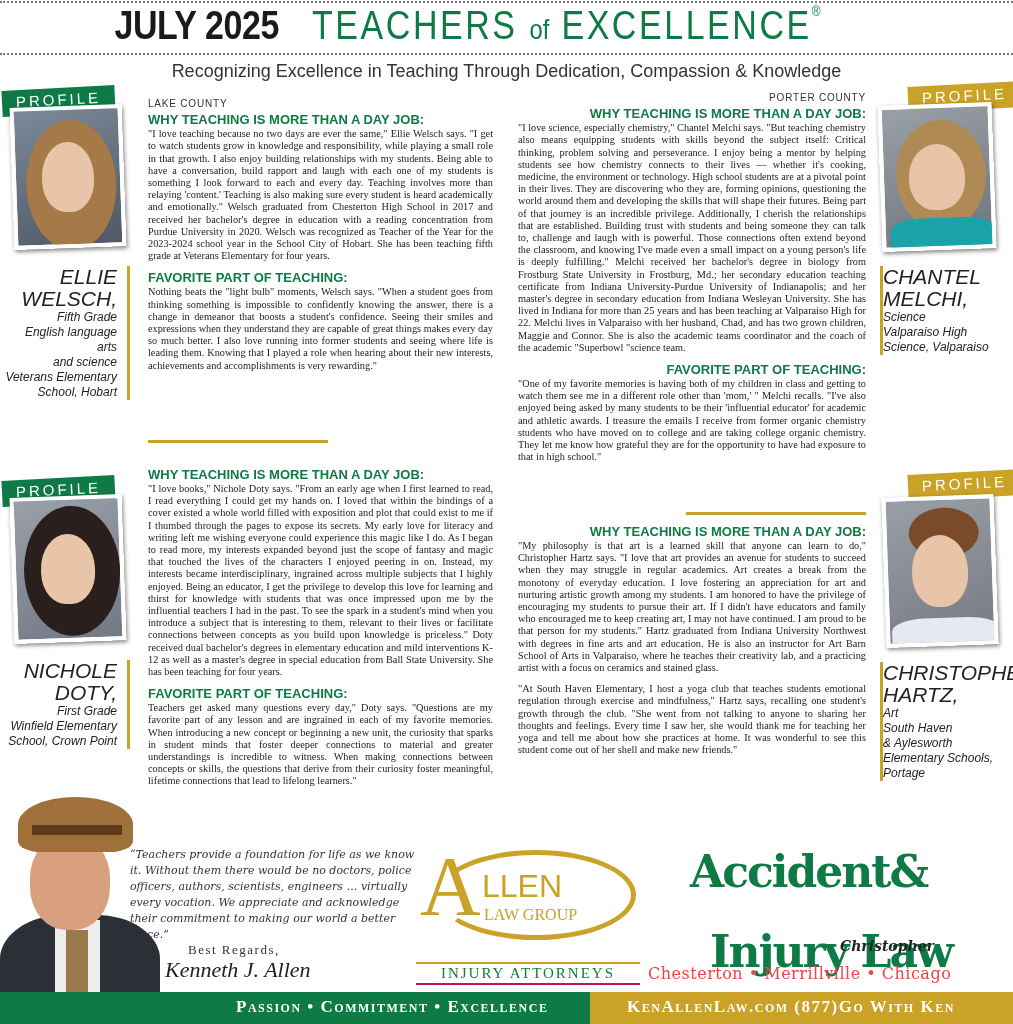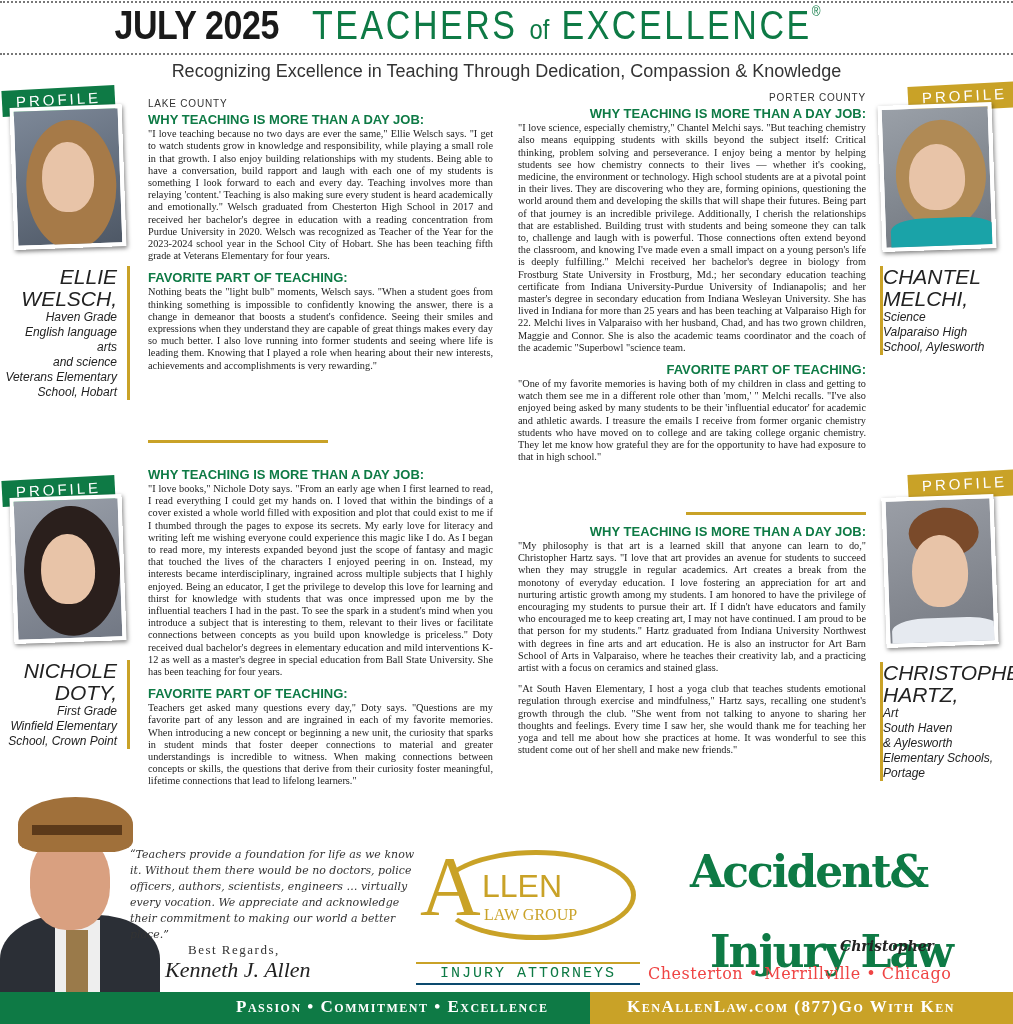--- a/index.html
+++ b/index.html
@@ -29,21 +29,21 @@
   .right-align { text-align: right; }
   .gold-rule { position: absolute; height: 3px; background: #c9a227; }
   .footer-quote { position: absolute; left: 130px; top: 847px; width: 285px; font-family: "DejaVu Serif", serif; font-style: italic; font-size: 11px; line-height: 16px; color: #333; }
   .regards { position: absolute; left: 188px; top: 942px; font-family: "Liberation Serif", serif; font-size: 13px; letter-spacing: 1.5px; color: #333; }
   .signature { position: absolute; left: 165px; top: 957px; font-family: "Liberation Serif", serif; font-style: italic; font-size: 22px; color: #222; }
   .allen-logo { position: absolute; left: 416px; top: 842px; width: 224px; height: 110px; }
   .allen-oval { position: absolute; left: 20px; top: 8px; width: 200px; height: 90px; border: 5px solid #c9a227; border-radius: 50%; border-left-color: transparent; }
   .allen-A { position: absolute; left: 4px; top: 0px; font-family: "Liberation Serif", serif; font-size: 84px; color: #c9a227; line-height: 90px; }
   .allen-LLEN { position: absolute; left: 66px; top: 22px; font-family: Liberation Sans, sans-serif; font-size: 32px; color: #c9a227; line-height: 44px; }
   .allen-lawgroup { position: absolute; left: 68px; top: 64px; font-family: "Liberation Serif", serif; font-size: 16px; color: #c9a227; }
-  .injury-attys { position: absolute; left: 416px; top: 962px; width: 224px; border-top: 2px solid #c9a227; border-bottom: 2px solid #0c4a6e; font-family: Liberation Mono, monospace; font-size: 15px; letter-spacing: 2px; color: #0e7a45; text-align: center; padding: 1px 0; }
+  .injury-attys { position: absolute; left: 416px; top: 962px; width: 224px; border-top: 2px solid #c9a227; border-bottom: 2px solid #be185d; font-family: Liberation Serif, serif; font-size: 15px; letter-spacing: 2px; color: #0e7a45; text-align: center; padding: 1px 0; }
   .accident-logo { position: absolute; left: 690px; top: 850px; width: 290px; font-family: "DejaVu Serif", serif; color: #0e7a45; font-weight: bold; }
   .acc-l1 { font-size: 44px; line-height: 44px; letter-spacing: -2px; }
   .acc-l2 { font-size: 44px; line-height: 40px; letter-spacing: -2px; margin-left: 20px; margin-top: 38px; }
   .acc-excl { position: absolute; left: 150px; top: 88px; font-size: 14px; font-style: italic; color: #222; }
   .cities { position: absolute; left: 648px; top: 964px; font-family: "DejaVu Serif", serif; font-size: 16px; color: #ef4444; letter-spacing: 0.5px; white-space: nowrap; }
   .banner-green { position: absolute; left: 0; top: 992px; width: 590px; height: 32px; background: #0e7a45; }
   .banner-gold { position: absolute; left: 590px; top: 992px; width: 423px; height: 32px; background: #c9a227; }
   .banner-text { position: absolute; top: 997px; font-family: "Liberation Serif", serif; font-weight: bold; font-size: 17px; color: #fff; letter-spacing: 1.5px; font-variant: small-caps; white-space: nowrap; margin-left: 31px; }
   .man { position: absolute; left: 0; top: 795px; width: 160px; height: 229px; overflow: hidden; }
   .man .hat { position: absolute; left: 18px; top: 2px; width: 115px; height: 55px; background: #a0703a; border-radius: 50% 50% 20% 20%; }
@@ -65,21 +65,21 @@
 <div class="subtitle">Recognizing Excellence in Teaching Through Dedication, Compassion &amp; Knowledge</div>
 
 <div class="profile-tag tag-green" style="left:2px; top:88px;">PROFILE</div>
 <div class="photo" style="left:12px; top:106px; width:112px; height:142px; background:linear-gradient(160deg,#7d8898,#4e5866);">
   <div class="hair" style="left:10px; top:10px; width:90px; height:130px; background:#a67a48;"></div>
   <div class="face" style="width:52px; height:70px;"></div>
 </div>
 <div class="name-block nb-right" style="right:883px; top:266px; width:125px;">
   <div class="nm">ELLIE</div>
   <div class="nm">WELSCH,</div>
-  <div class="info">Haven Grade</div>
+  <div class="info">Fifth Grade</div>
   <div class="info">English language arts</div>
   <div class="info">and science</div>
   <div class="info">Veterans Elementary</div>
   <div class="info">School, Hobart</div>
 </div>
 <div class="article" style="left:148px; top:98px; width:345px;">
   <div class="county">LAKE COUNTY</div>
   <h3>WHY TEACHING IS MORE THAN A DAY JOB:</h3>
   <p>"I love teaching because no two days are ever the same," Ellie Welsch says. "I get to watch students grow in knowledge and responsibility, while playing a small role in that growth. I also enjoy building relationships with my students. Being able to have a conversation, build rapport and laugh with each one of my students is something I look forward to each and every day. Teaching involves more than relaying 'content.' Teaching is also making sure every student is heard academically and emotionally." Welsch graduated from Chesterton High School in 2017 and received her bachelor's degree in education with a reading concentration from Purdue University in 2020. Welsch was recognized as Teacher of the Year for the 2023-2024 school year in the School City of Hobart. She has been teaching fifth grade at Veterans Elementary for four years.</p>
   <h3>FAVORITE PART OF TEACHING:</h3>
@@ -91,21 +91,21 @@
 <div class="photo" style="left:880px; top:104px; width:114px; height:146px; background:linear-gradient(160deg,#9aa0a8,#6e747c);">
   <div class="hair" style="left:12px; top:12px; width:90px; height:110px; background:#b08a55;"></div>
   <div class="face" style="width:56px; height:66px;"></div>
   <div class="hair" style="left:5px; top:110px; width:105px; height:40px; background:#1aa3a8; border-radius:30%;"></div>
 </div>
 <div class="name-block nb-left" style="left:880px; top:266px; width:125px;">
   <div class="nm">CHANTEL</div>
   <div class="nm">MELCHI,</div>
   <div class="info">Science</div>
   <div class="info">Valparaiso High</div>
-  <div class="info">School, Aylesworth</div>
+  <div class="info">Science, Valparaiso</div>
 </div>
 <div class="article" style="left:518px; top:92px; width:348px;">
   <div class="county right-align">PORTER COUNTY</div>
   <h3 class="right-align">WHY TEACHING IS MORE THAN A DAY JOB:</h3>
   <p>"I love science, especially chemistry," Chantel Melchi says. "But teaching chemistry also means equipping students with skills beyond the subject itself: Critical thinking, problem solving and perseverance. I enjoy being a mentor by helping students see how chemistry connects to their lives — whether it's cooking, medicine, the environment or technology. High school students are at a pivotal point in their lives. They are discovering who they are, forming opinions, questioning the world around them and developing the skills that will shape their futures. Being part of that journey is an incredible privilege. Additionally, I cherish the relationships that are established. Building trust with students and being someone they can talk to, challenge and laugh with is powerful. Those connections often extend beyond the classroom, and knowing I've made even a small impact on a young person's life is deeply fulfilling."  Melchi received her bachelor's degree in biology from Frostburg State University in Frostburg, Md.; her secondary education teaching certificate from Indiana University-Purdue University of Indianapolis; and her master's degree in secondary education from Indiana Wesleyan University. She has lived in Indiana for more than 25 years and has been teaching at Valparaiso High for 22. Melchi lives in Valparaiso with her husband, Chad, and has two grown children, Maggie and Connor. She is also the academic teams coordinator and the coach of the academic "Superbowl "science team.</p>
   <h3 class="right-align">FAVORITE PART OF TEACHING:</h3>
   <p>"One of my favorite memories is having both of my children in class and getting to watch them see me in a different role other than 'mom,' " Melchi recalls. "I've also enjoyed being asked by many students to be their 'influential educator' for academic and athletic awards. I treasure the emails I receive from former organic chemistry students who have moved on to college and are taking college organic chemistry. They let me know how grateful they are for the opportunity to have had exposure to that in high school."</p>
 </div>
 <div class="gold-rule" style="left:686px; top:512px; width:180px;"></div>
 

